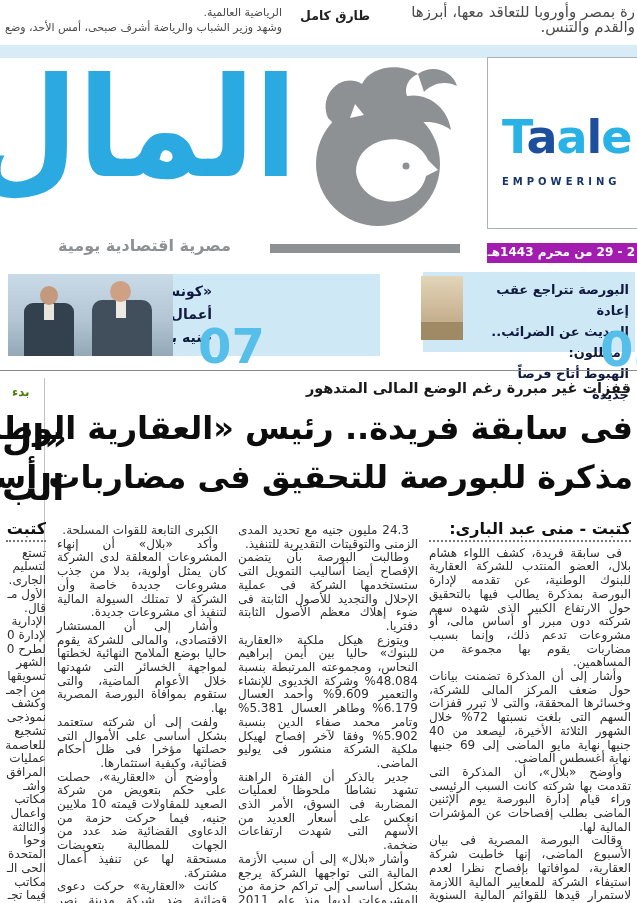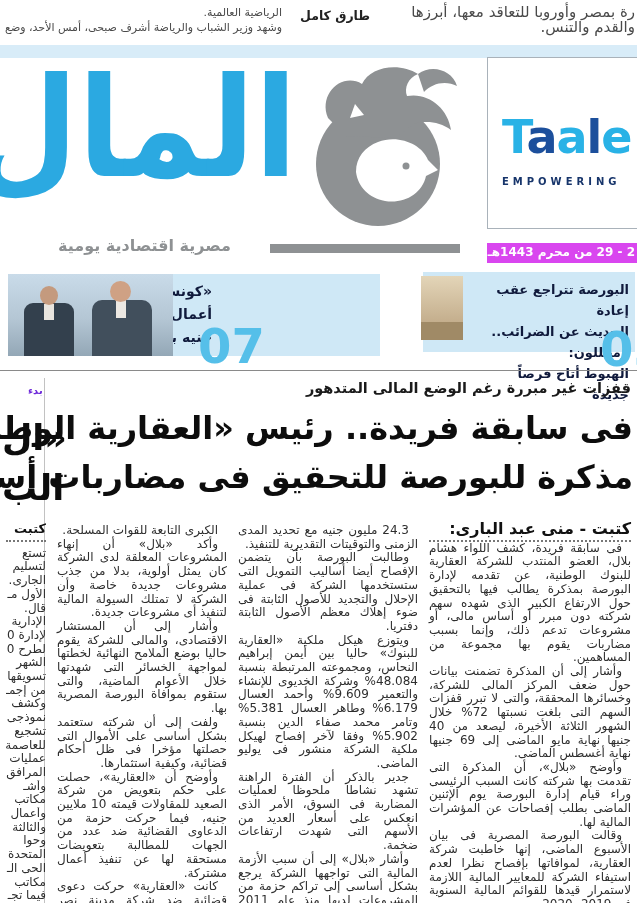--- a/index.html
+++ b/index.html
@@ -14,21 +14,21 @@
   
   .masthead-logo{position:absolute;right:340px;top:50px;font-size:138px;line-height:1.15;font-weight:bold;color:#2ba9e1;white-space:nowrap;transform:scaleX(.9);transform-origin:100% 50%;}
   .tagline{position:absolute;left:58px;top:236px;font-size:16px;font-weight:bold;color:#8e9193;direction:rtl;}
   .emblem{position:absolute;left:300px;top:60px;}
   .emblem-bar{position:absolute;left:270px;top:244px;width:190px;height:9px;background:#8e9193;}
   .partner-box{position:absolute;left:487px;top:57px;width:200px;height:172px;background:#fff;border:1px solid #a9b2ba;padding:56px 0 0 14px;direction:ltr;}
   .partner-logo{font-size:46px;font-weight:bold;letter-spacing:-1px;line-height:46px;}
   .partner-logo .c1{color:#29b2e6;}
   .partner-logo .c2{color:#1c4f9c;}
   .partner-sub{margin-top:16px;font-size:10px;font-weight:bold;letter-spacing:4px;color:#17356b;}
-  .date-bar{position:absolute;left:487px;top:243px;width:150px;height:20px;background:#d946ef;color:#fff;font-size:12px;font-weight:bold;direction:rtl;text-align:right;padding:2px 2px 0 0;white-space:nowrap;}
+  .date-bar{position:absolute;left:487px;top:243px;width:150px;height:20px;background:#a21caf;color:#fff;font-size:12px;font-weight:bold;direction:rtl;text-align:right;padding:2px 2px 0 0;white-space:nowrap;}
   
   .teaser{position:absolute;background:#cfe8f6;}
   .teaser-left{left:8px;top:274px;width:372px;height:82px;}
   .tl-text{position:absolute;right:168px;left:8px;top:6px;text-align:right;direction:rtl;font-size:14px;font-weight:bold;color:#101a3c;line-height:23px;}
   .tl-photo{position:absolute;left:0;top:0;width:165px;height:82px;background:linear-gradient(180deg,#c9dbe9 0%,#b4c6d4 55%,#93a7b6 100%);overflow:hidden;}
   .tl-photo .head{position:absolute;border-radius:50%;}
   .h1{left:32px;top:12px;width:18px;height:19px;background:#c49a7e;}
   .h2{left:102px;top:7px;width:21px;height:21px;background:#cfa184;}
   .bd1{position:absolute;left:16px;top:29px;width:50px;height:53px;background:#33404d;border-radius:9px 9px 0 0;}
   .bd2{position:absolute;left:84px;top:26px;width:60px;height:56px;background:#414f5c;border-radius:10px 10px 0 0;}
@@ -41,34 +41,34 @@
   .tr-text{position:absolute;right:6px;left:56px;top:7px;text-align:right;direction:rtl;font-size:13px;font-weight:bold;color:#101a3c;line-height:21px;}
   .tr-photo{position:absolute;left:-2px;top:4px;width:42px;height:64px;background:linear-gradient(180deg,#e3d5b8 0%,#cdb causa88 50%,#b89f7c 100%);background:linear-gradient(180deg,#e3d5b8,#b89f7c);box-shadow:inset 0 -18px 0 #a08a66;}
   
   .rule-h{position:absolute;left:0;top:370px;width:637px;height:1px;background:#8a8a8a;}
   .vert-rule{position:absolute;left:44px;top:378px;width:1px;height:525px;background:#c2c2c2;}
   
   .kicker{position:absolute;right:6px;top:380px;font-size:14.5px;font-weight:bold;color:#1a1a1a;direction:rtl;margin-left:9px;}
   .headline{position:absolute;left:50px;right:4px;top:404px;text-align:center;direction:rtl;font-weight:bold;color:#0d0d0d;}
   .headline div{font-size:32px;line-height:49px;white-space:nowrap;}
   
-  .side-kicker{position:absolute;left:28px;top:385px;font-size:10px;font-weight:bold;color:#6d28d9;direction:rtl;}
+  .side-kicker{position:absolute;left:12px;top:385px;font-size:12px;font-weight:bold;color:#4d7c0f;direction:rtl;}
   .side-frag{position:absolute;font-size:35px;font-weight:bold;color:#0d0d0d;direction:rtl;white-space:nowrap;}
   .sf1{left:2px;top:418px;}
   .sf2{left:2px;top:468px;}
   
   .body-cols{position:absolute;left:0;right:0;top:522px;bottom:0;display:flex;direction:rtl;gap:11px;padding:0 6px 0 0;overflow:hidden;}
   .body-col{font-size:12px;line-height:13.7px;color:#2e2e2e;text-align:justify;direction:rtl;}
   .col1{width:202px;}
   .col2{width:180px;padding-top:2px;}
   .col3{width:170px;padding-top:2px;}
   .col-side{width:40px;overflow:hidden;}
   .body-col p{margin:0;text-indent:9px;}
-  .byline{font-size:16px;font-weight:bold;color:#111;border-bottom:2px dotted #777;padding-bottom:4px;direction:rtl;}
-  .byline-side{font-size:13px;font-weight:bold;color:#111;border-bottom:2px dotted #777;padding-bottom:4px;margin-bottom:5px;white-space:nowrap;}
+  .byline{font-size:16px;font-weight:bold;color:#111;border-bottom:2px dotted #777;padding-bottom:4px;margin-bottom:5px;direction:rtl;}
+  .byline-side{font-size:16px;font-weight:bold;color:#111;border-bottom:2px dotted #777;padding-bottom:4px;margin-bottom:5px;white-space:nowrap;}
   .col-side p{margin:0;text-indent:0;white-space:nowrap;overflow:hidden;}
 </style>
 </head>
 <body>
 
 <div id="page">
 
   <div class="ts-frag ts-right">
     <div>رة بمصر وأوروبا للتعاقد معها، أبرزها</div>
     <div>والقدم والتنس.</div>

